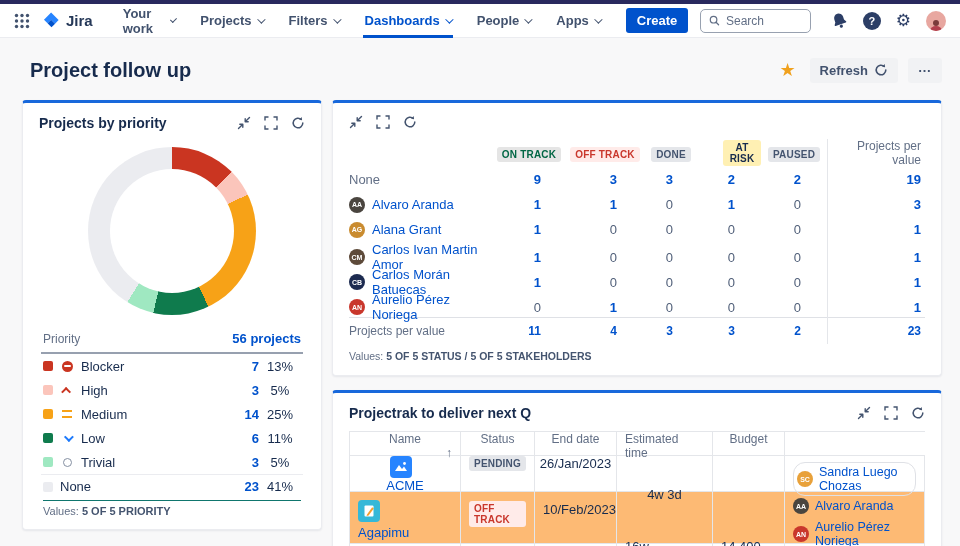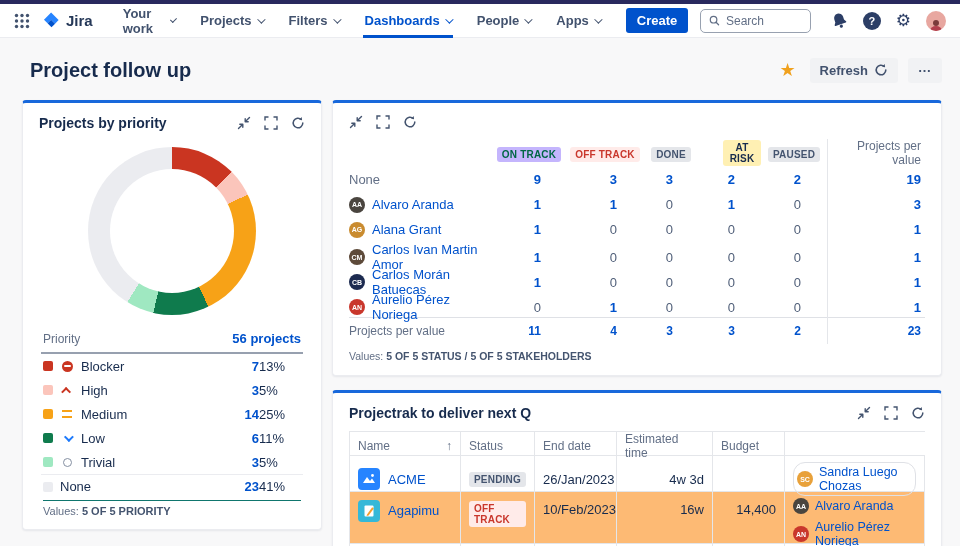--- a/index.html
+++ b/index.html
@@ -67,36 +67,36 @@
   .legend-head { display:flex; justify-content:space-between; align-items:center; padding:0 2px 6px 2px;
                  border-bottom:2px solid #97a0af; }
   .legend-head .lh-left { font-size:12px; color:#626f86; }
   .legend-head .lh-right { font-size:13px; font-weight:700; color:#0052cc; cursor:pointer; }
   .legend-row { display:flex; align-items:center; height:24px; padding:0 2px; font-size:13px; }
   .legend-row.none-row { border-top:1px solid #ebecf0; }
   .sw { width:10px; height:10px; border-radius:2px; margin-right:7px; flex:none; }
   .pr-ico { width:14px; margin-right:7px; display:flex; align-items:center; justify-content:center; flex:none; }
   .legend-label { flex:1; color:#172b4d; }
   .legend-count { width:30px; text-align:right; color:#0052cc; font-weight:700; cursor:pointer; }
-  .legend-pct { width:42px; text-align:left; color:#172b4d; }
+  .legend-pct { width:42px; text-align:center; color:#172b4d; }
   .blocker-dot { width:11px; height:11px; border-radius:50%; background:#ca3521; position:relative; }
   .blocker-dot::after { content:""; position:absolute; left:2px; right:2px; top:4.5px; height:2px; background:#fff; border-radius:1px; }
   .chev-up { width:7px; height:7px; border-left:2px solid #ca3521; border-top:2px solid #ca3521; transform:rotate(45deg) translateY(2px); }
   .eq { width:10px; height:8px; border-top:2.5px solid #f7a217; border-bottom:2.5px solid #f7a217; }
   .chev-dn { width:7px; height:7px; border-right:2px solid #1d7afc; border-bottom:2px solid #1d7afc; transform:rotate(45deg) translateY(-2px); }
   .circ { width:9px; height:9px; border:1.6px solid #8590a2; border-radius:50%; }
   .legend-foot { border-top:1px solid #0f766e; margin:2px 2px 0 2px; padding-top:4px; font-size:11px; color:#626f86; }
   .legend-foot b { color:#44546f; }
 
   
   .stable { margin:4px 16px 0 16px; }
   .srow { display:grid; grid-template-columns:142px 76px 76px 56px 62px 66px 1fr; align-items:center; }
   .srow.head { height:28px; }
   .badge { display:inline-block; font-size:10px; font-weight:700; padding:2px 5px; border-radius:3px; letter-spacing:.2px; }
-  .b-ontrack { background:#c4b5fd; color:#006644; }
+  .b-ontrack { background:#e5e5e5; color:#006644; }
   .b-offtrack { background:#ffebe9; color:#c9372c; }
   .b-gray { background:#e4e6ea; color:#44546f; }
   .b-atrisk { background:#fff0b3; color:#172b4d;margin-left:24px; }
   .bc { text-align:center; }
   .ppv-head { font-size:12px; color:#626f86; text-align:right; padding-right:4px; }
   .divcol { border-left:1px solid #e4e6ea; height:100%; display:flex; align-items:center; justify-content:flex-end; }
   .srow.body { height:25px; font-size:13px; }
   .srow.body:first-of-type { border-top:1px solid #dfe1e6; }
   .sname { display:flex; align-items:center; gap:7px; color:#0052cc; cursor:pointer; }
   .sname.muted { color:#626f86; cursor:default; }
@@ -106,21 +106,21 @@
   .vnum.zero { color:#505f79; font-weight:400; cursor:default; }
   .vtotal { text-align:right; padding-right:4px; color:#0052cc; font-weight:700; cursor:pointer; }
   .srow.foot { height:27px; border-top:1px solid #dfe1e6; font-size:12px; }
   .foot-label { color:#626f86; }
   .values-note { margin:6px 16px 0 16px; font-size:10.5px; color:#626f86; }
   .values-note b { color:#44546f; }
 
   
   .ptable { margin:4px 16px 0 16px; border-top:1px solid #e4e6ea; }
   .prow { display:grid; grid-template-columns:112px 74px 82px 96px 72px 1fr; }
-  .pcell { border-right:1px solid #e4e6ea; padding:0 8px; display:flex; align-items:center; }
+  .pcell { border-right:1px solid #e4e6ea; padding:0 8px; display:flex; align-items:center;flex-direction:column; }
   .pcell:first-child { border-left:1px solid #e4e6ea; }
   .prow.phead { height:24px; border-bottom:1px solid #e4e6ea; font-size:12px; color:#626f86; }
   .phead .pcell { justify-content:flex-start; }
   .sort-arrow { margin-left:auto; color:#626f86; font-size:12px; }
   .prow.pbody { border-bottom:1px solid #e4e6ea; font-size:13px; }
   .prow.alt { background:#fdba74; }
   .r-right { justify-content:flex-end; }
   .proj-ico { width:22px; height:22px; border-radius:4px; margin-right:8px; flex:none;
               display:flex; align-items:center; justify-content:center; }
   .proj-name { color:#0052cc; cursor:pointer; }

